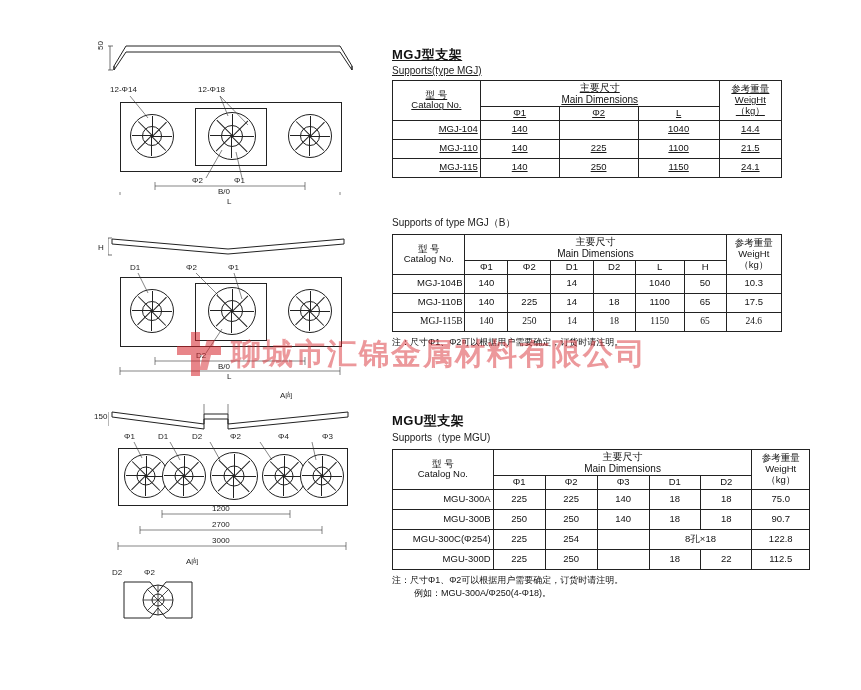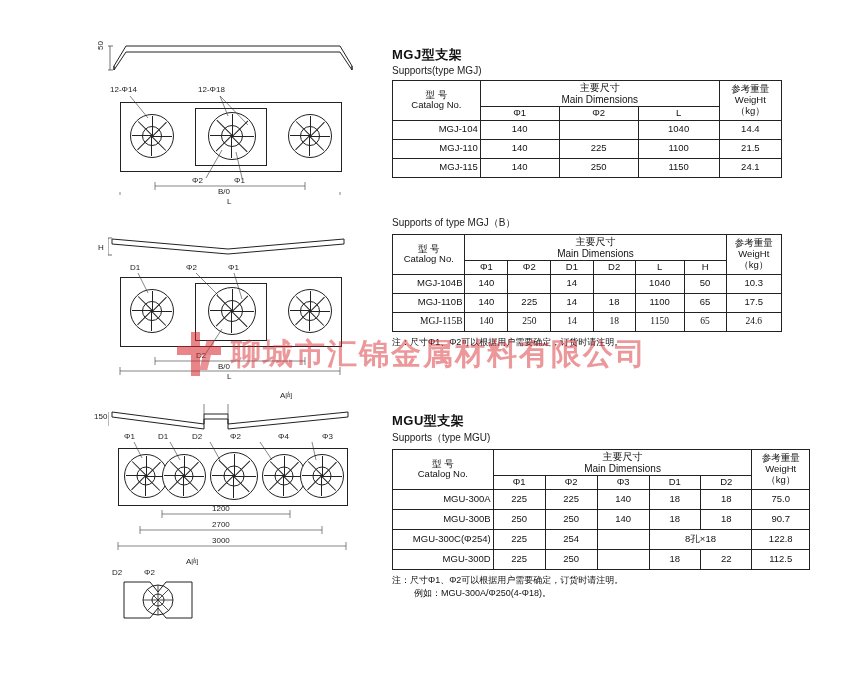--- a/index.html
+++ b/index.html
@@ -418,21 +418,21 @@
       <path d="M14,40 L40,40 L48,30 L56,40 L82,40" stroke="#222" stroke-width="1" fill="none"></path>
       <circle cx="48" cy="22" r="15" fill="none" stroke="#222" stroke-width="1"></circle>
       <circle cx="48" cy="22" r="6" fill="none" stroke="#222" stroke-width="1"></circle>
       <line x1="33" y1="22" x2="63" y2="22" stroke="#222" stroke-width="0.8"></line>
       <line x1="48" y1="7" x2="48" y2="37" stroke="#222" stroke-width="0.8"></line>
       <line x1="37" y1="11" x2="59" y2="33" stroke="#222" stroke-width="0.8"></line>
       <line x1="59" y1="11" x2="37" y2="33" stroke="#222" stroke-width="0.8"></line>
     </svg>
   </div>
 
-  <div class="tbl-block" style="left:392px;top:46px;width:400px;">
+  <div class="tbl-block" style="left:392px;top:46px;width:400px;text-decoration:underline;">
     <div class="tbl-title">MGJ型支架</div>
     <div class="tbl-subtitle">Supports(type MGJ)</div>
     <table class="spec" style="width:390px;">
       <thead>
         <tr>
           <th rowspan="2" style="width:88px;">
             <div>型  号</div>
             <div>Catalog No.</div>
           </th>
           <th colspan="3" class="hdr-main">

